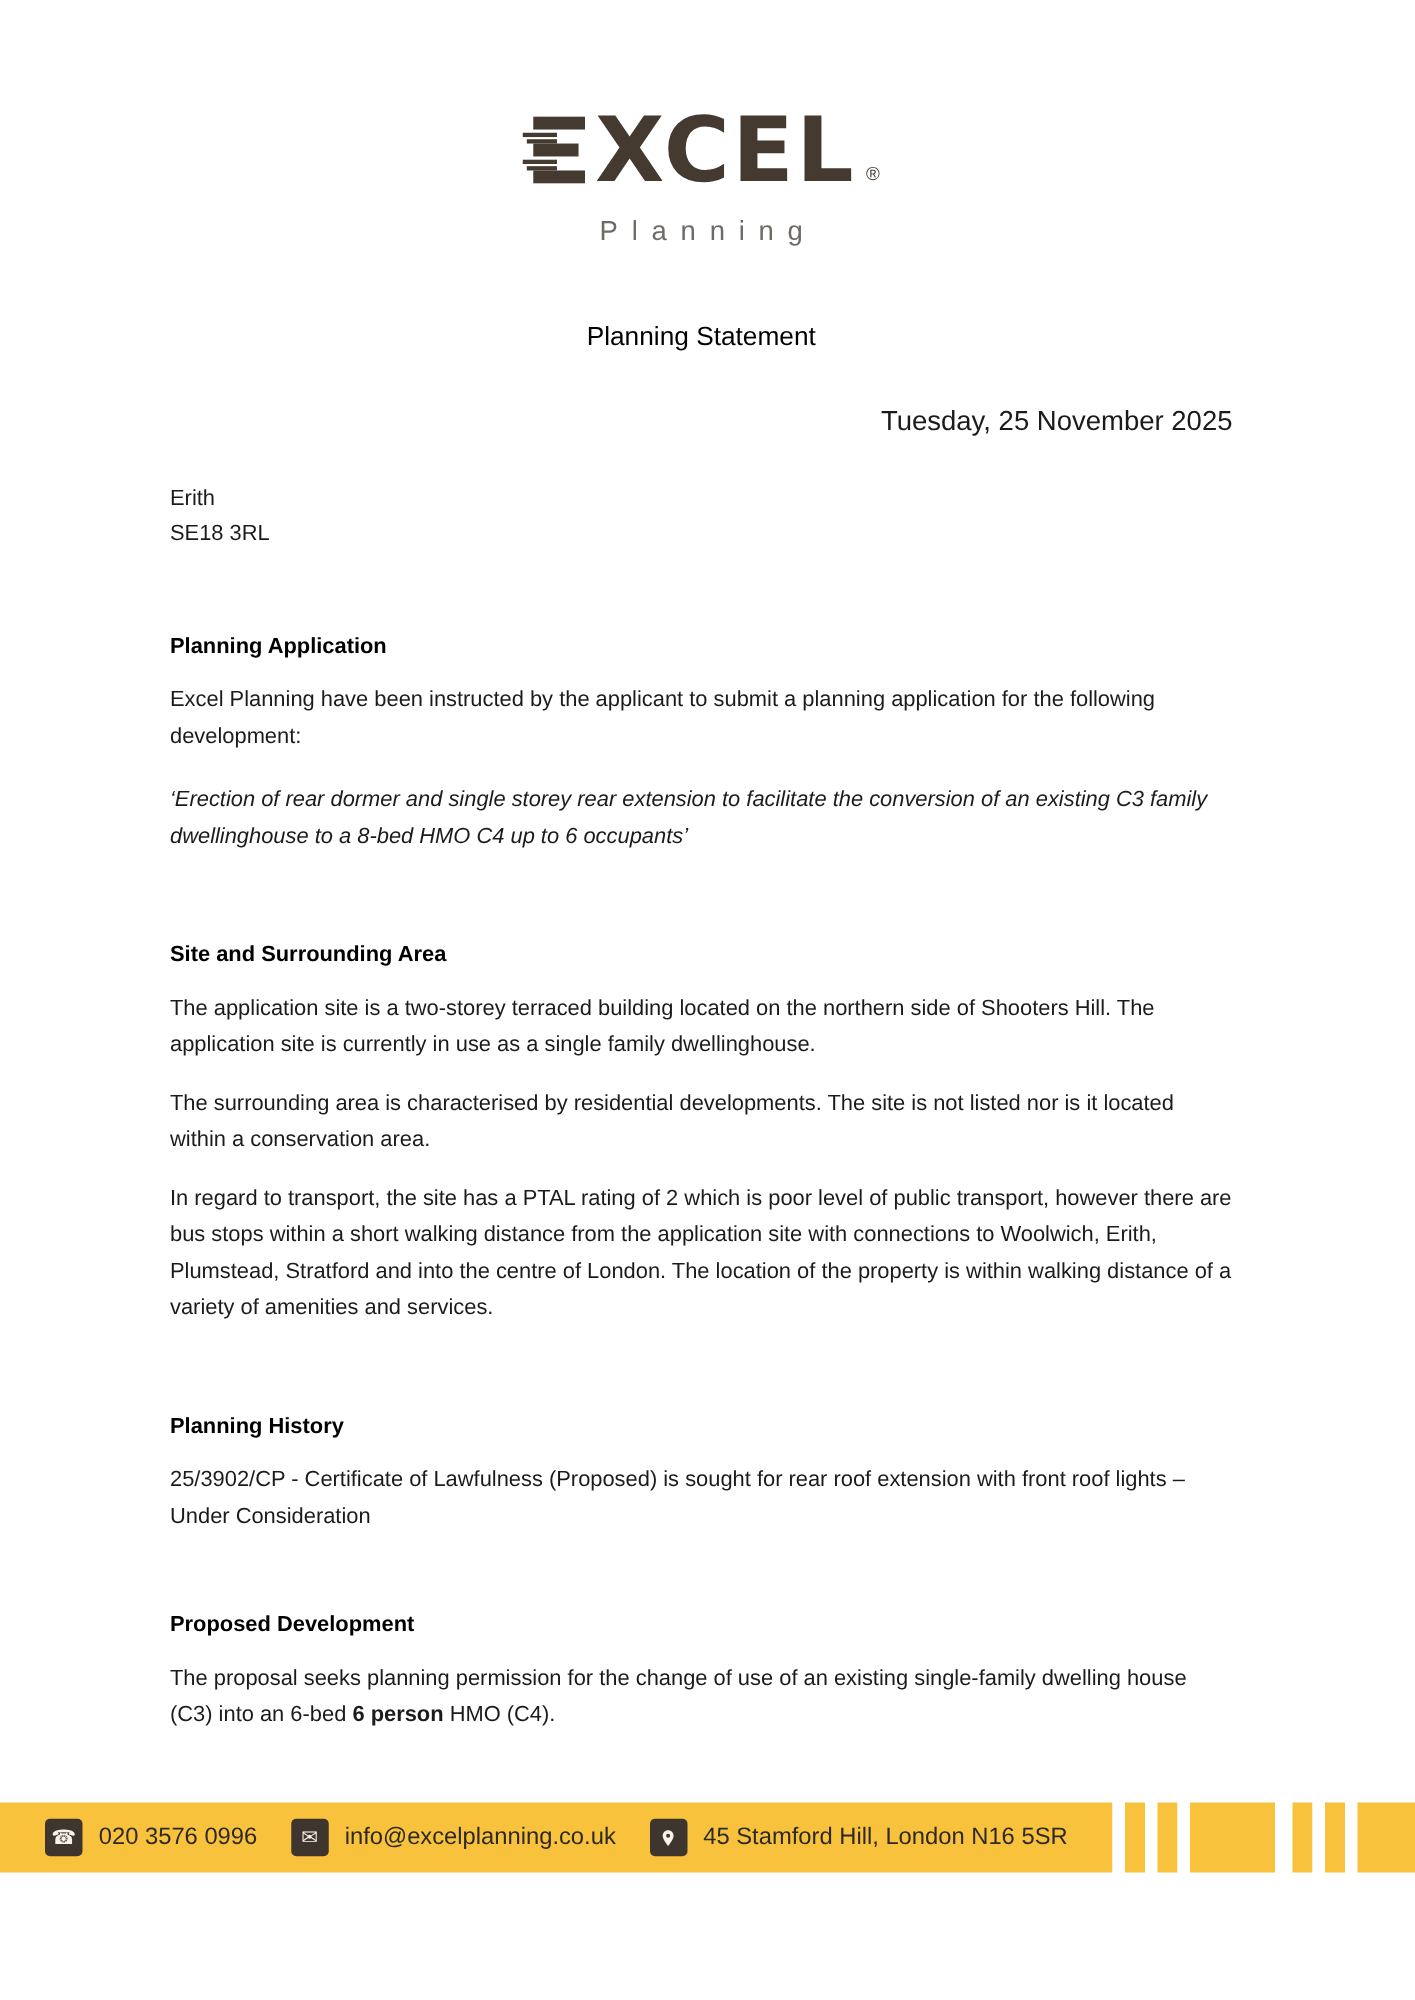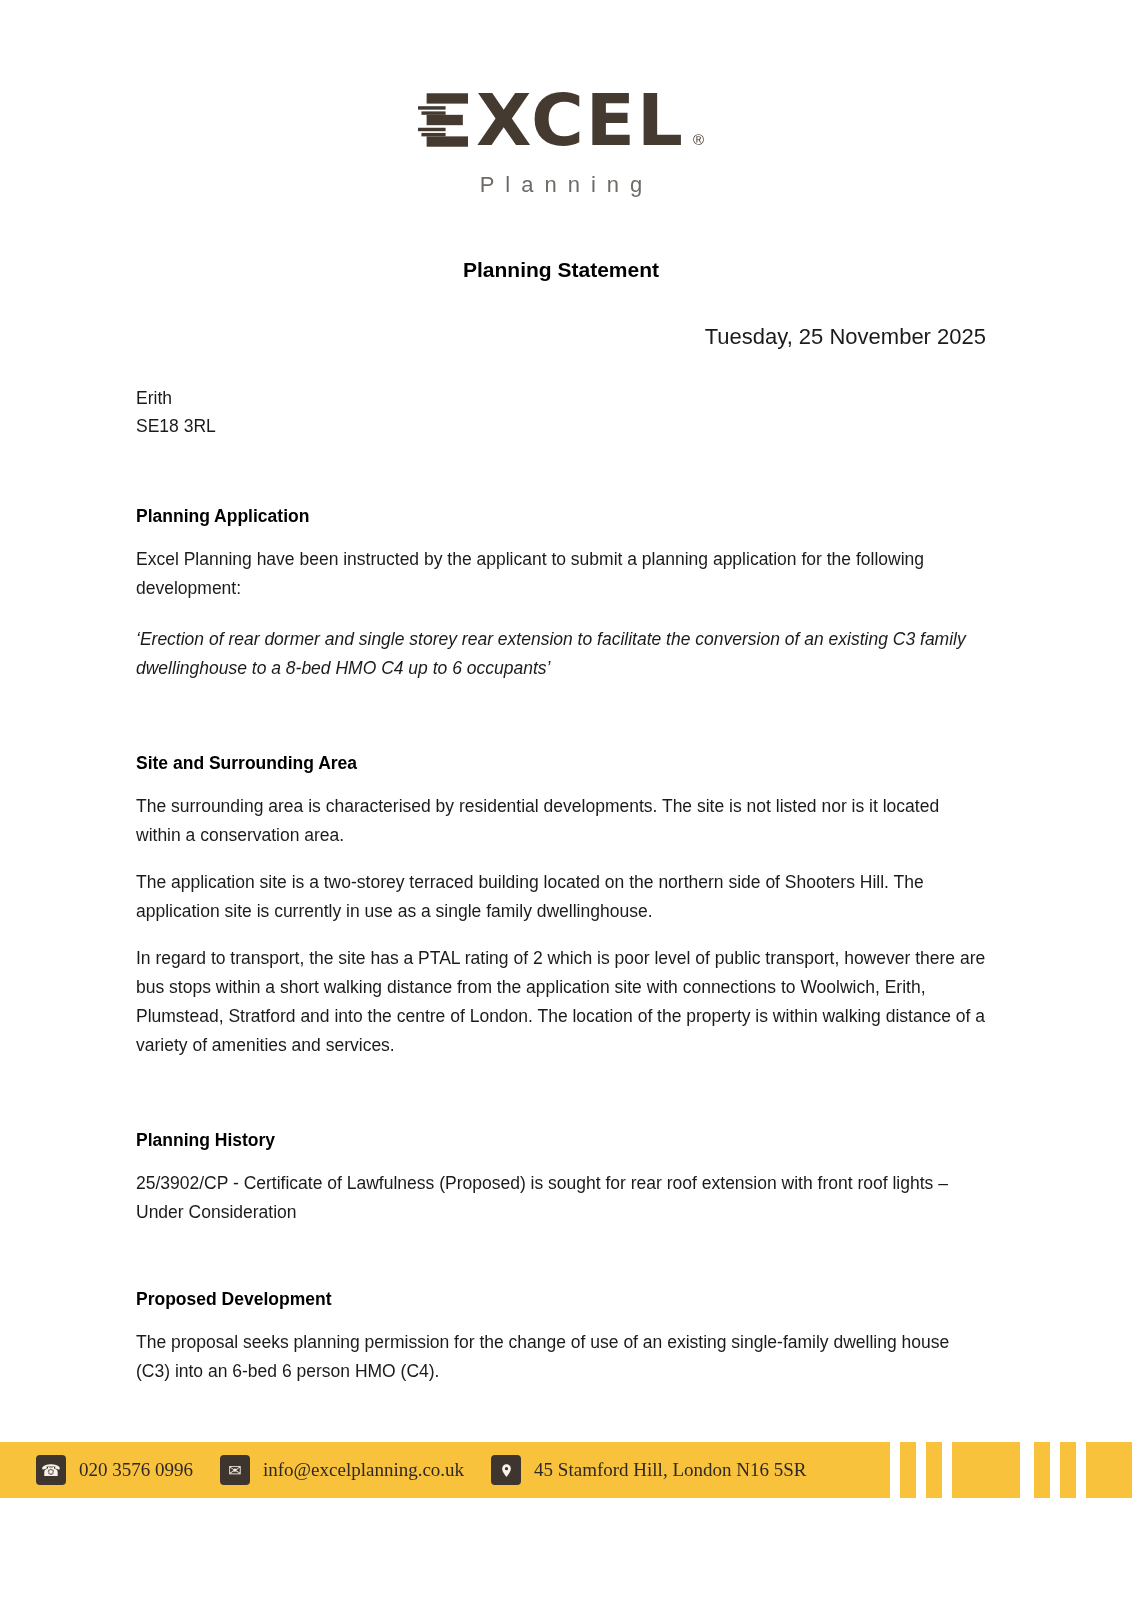--- a/index.html
+++ b/index.html
@@ -46,21 +46,21 @@
     letter-spacing: 11px;
     padding-left: 11px; 
     color: #6E6A66;
   }
 
   
   .doc-title {
     margin-top: 60px;
     text-align: center;
     font-size: 21px;
-    font-weight: bold;
+    font-weight: normal;
     color: #000000;
   }
   .doc-date {
     margin-top: 42px;
     text-align: right;
     font-size: 22px;
     color: #1b1b1b;
   }
   .address-block {
     margin-top: 34px;
@@ -81,21 +81,21 @@
   p.body-text {
     margin-top: 18px;
     font-size: 17.5px;
     line-height: 29px;
     color: #1b1b1b;
   }
   p.italic-text {
     margin-top: 22px;
     font-style: italic;
   }
-  .bold-inline { font-weight: normal; }
+  .bold-inline { font-weight: bold; }
 
   
   .footer {
     position: absolute;
     left: 0;
     right: 0;
     bottom: 102px;
     height: 56px;
     display: flex;
     align-items: stretch;
@@ -117,21 +117,21 @@
     border-radius: 4px;
     background: #3E362E;
     color: #F7F3EC;
     display: flex;
     align-items: center;
     justify-content: center;
     font-size: 16px;
     flex: 0 0 auto;
   }
   .icon-box svg { display: block; }
-  .footer-text { margin-right: 14px; font-family: Liberation Serif, serif; }
+  .footer-text { margin-right: 14px; }
   .stripe-gap { background: #ffffff; flex: 0 0 auto; }
   .stripe-bar { background: #F9C23C; flex: 0 0 auto; }
   .w10 { width: 10px; } .w14 { width: 14px; }
   .w16 { width: 16px; } .w46 { width: 46px; } .w68 { width: 68px; }
 </style>
 </head>
 <body>
 
 <div class="page">
   <div class="content">
@@ -162,22 +162,22 @@
     <div class="address-block">
       <div>Erith</div>
       <div>SE18 3RL</div>
     </div>
 
     <div class="section-heading mt-first">Planning Application</div>
     <p class="body-text">Excel Planning have been instructed by the applicant to submit a planning application for the following development:</p>
     <p class="body-text italic-text">‘Erection of rear dormer and single storey rear extension to facilitate the conversion of an existing C3 family dwellinghouse to a 8-bed HMO C4 up to 6 occupants’</p>
 
     <div class="section-heading mt-section-lg">Site and Surrounding Area</div>
+    <p class="body-text">The application site is a two-storey terraced building located on the northern side of Shooters Hill. The application site is currently in use as a single family dwellinghouse.</p>
     <p class="body-text">The surrounding area is characterised by residential developments. The site is not listed nor is it located within a conservation area.</p>
-    <p class="body-text">The application site is a two-storey terraced building located on the northern side of Shooters Hill. The application site is currently in use as a single family dwellinghouse.</p>
     <p class="body-text">In regard to transport, the site has a PTAL rating of 2 which is poor level of public transport, however there are bus stops within a short walking distance from the application site with connections to Woolwich, Erith, Plumstead, Stratford and into the centre of London. The location of the property is within walking distance of a variety of amenities and services.</p>
 
     <div class="section-heading mt-section-lg">Planning History</div>
     <p class="body-text">25/3902/CP -  Certificate of Lawfulness (Proposed) is sought for rear roof extension with front roof lights – Under Consideration</p>
 
     <div class="section-heading mt-section">Proposed Development</div>
     <p class="body-text"><span>The proposal seeks planning permission for the change of use of an existing single-family dwelling house (C3) into an 6-bed </span><span class="bold-inline">6 person</span><span> HMO (C4).</span></p>
 
   </div>
 

